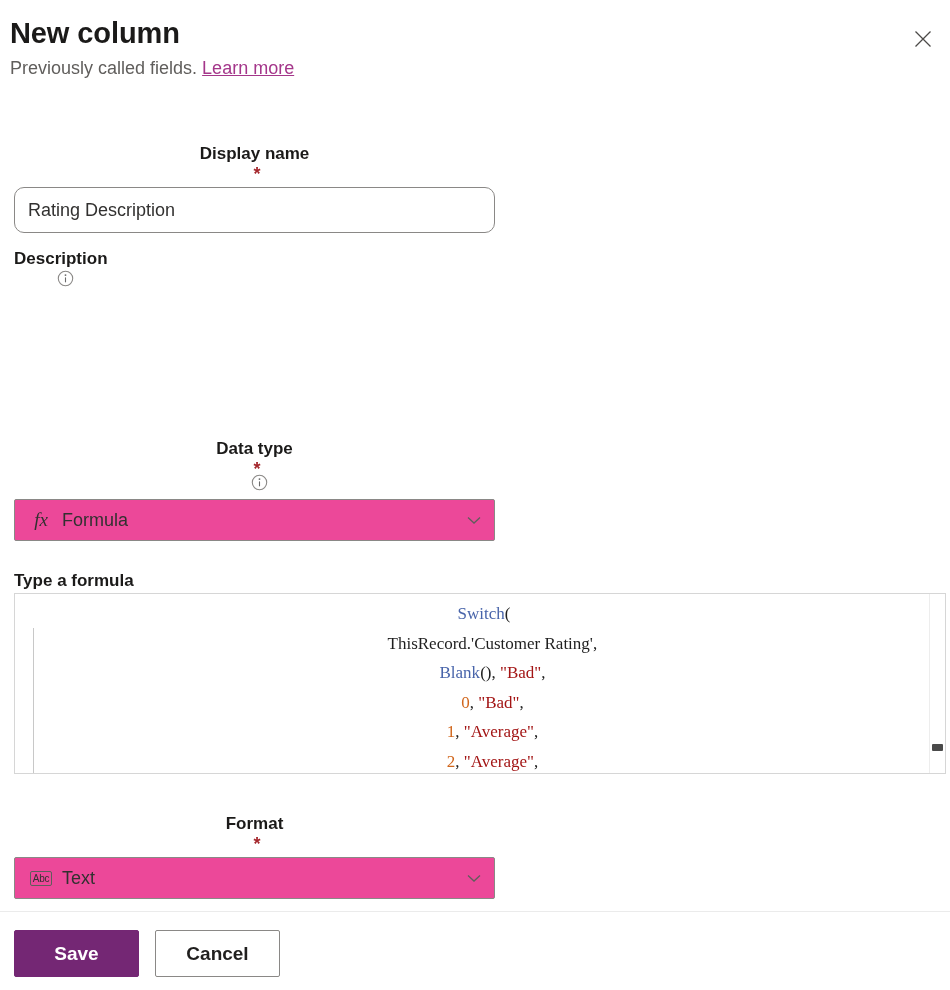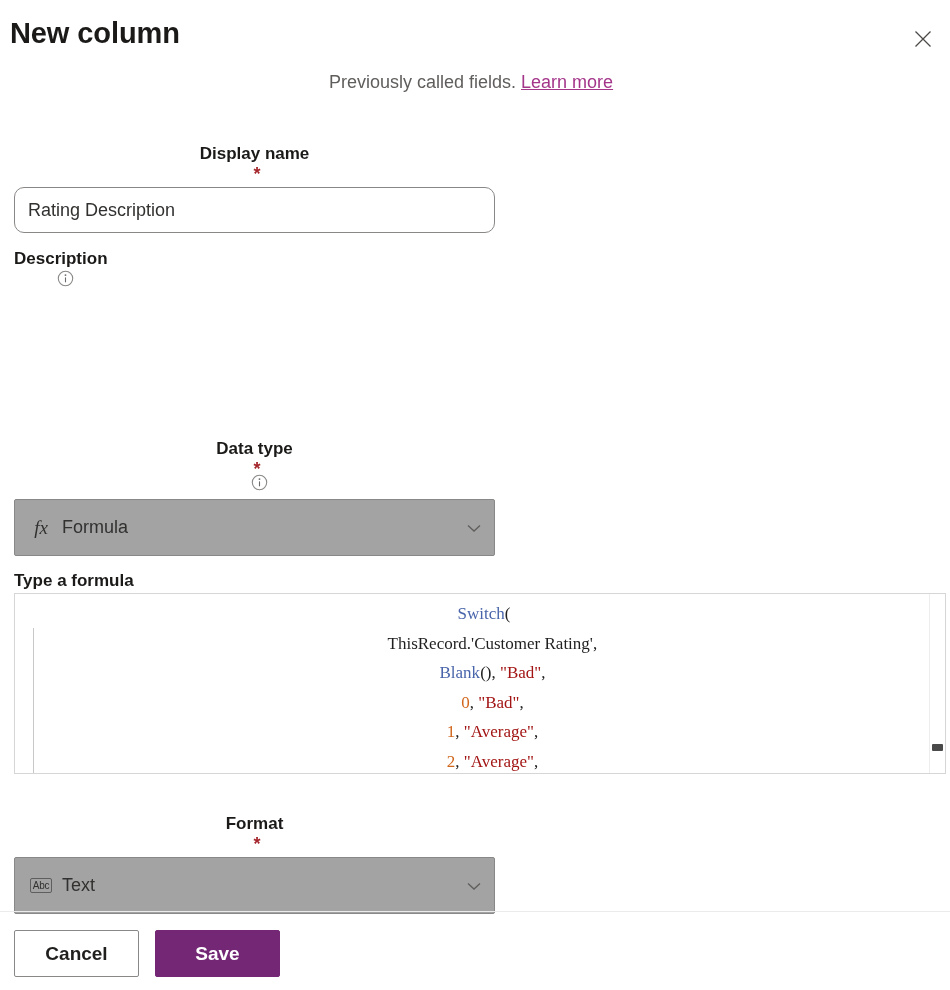--- a/index.html
+++ b/index.html
@@ -34,22 +34,21 @@
     font-weight: 600;
     line-height: 38px;
     color: #1b1a19;
     letter-spacing: -0.1px;
     margin: 0;
   }
   .subtitle {
     font-size: 18px;
     line-height: 26px;
     color: #605e5c;
-    margin-top: 17px;
-    text-align: center;
+    margin-top: 3px;
   }
   .link {
     color: #a4368a;
     text-decoration: underline;
     cursor: pointer;
   }
   .close-btn {
     position: absolute;
     right: 8px;
     top: 20px;
@@ -114,23 +113,23 @@
   textarea.textbox {
     height: 108px;
     line-height: 25px;
     padding: 10px 13px;
     resize: none;
     overflow: hidden;
   }
   .combo {
     box-sizing: border-box;
     width: 481px;
-    height: 57px;
+    height: 42px;
     border: 1px solid #8a8886;
-    background: #a3a3a3;
+    background: #ec4899;
     border-radius: 2px;
     display: flex;
     align-items: center;
     padding: 0 10px 0 13px;
     cursor: pointer;
   }
   .combo .lead {
     display: inline-flex;
     align-items: center;
     justify-content: center;
@@ -365,17 +364,17 @@
       <span class="chev">
         <svg width="20" height="20" viewBox="0 0 20 20" aria-hidden="true">
           <path d="M4 7.5 L10 13 L16 7.5" stroke="#605e5c" stroke-width="1.3" fill="none"></path>
         </svg>
       </span>
     </div>
   </div>
 
   <div class="footer-div"></div>
   <div class="footer">
+    <div class="btn btn-primary">Save</div>
     <div class="btn btn-secondary">Cancel</div>
-    <div class="btn btn-primary">Save</div>
   </div>
 
 </div>
 
 </body></html>

